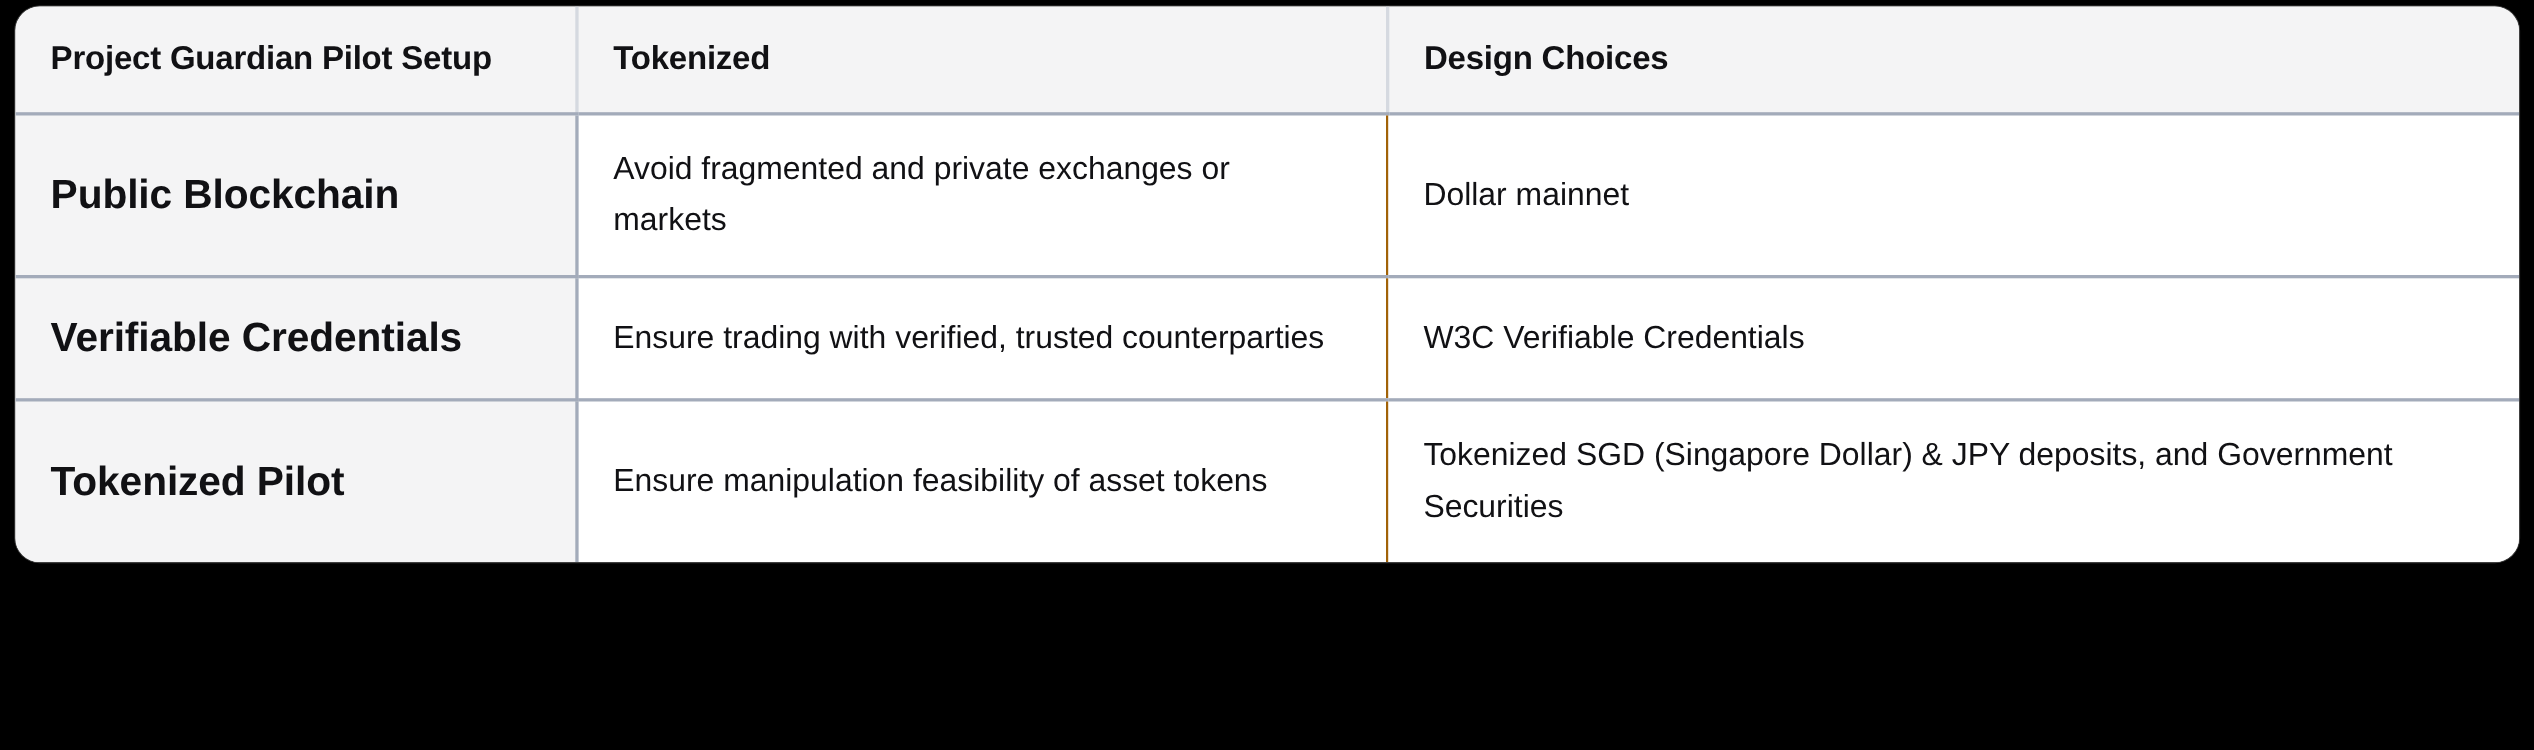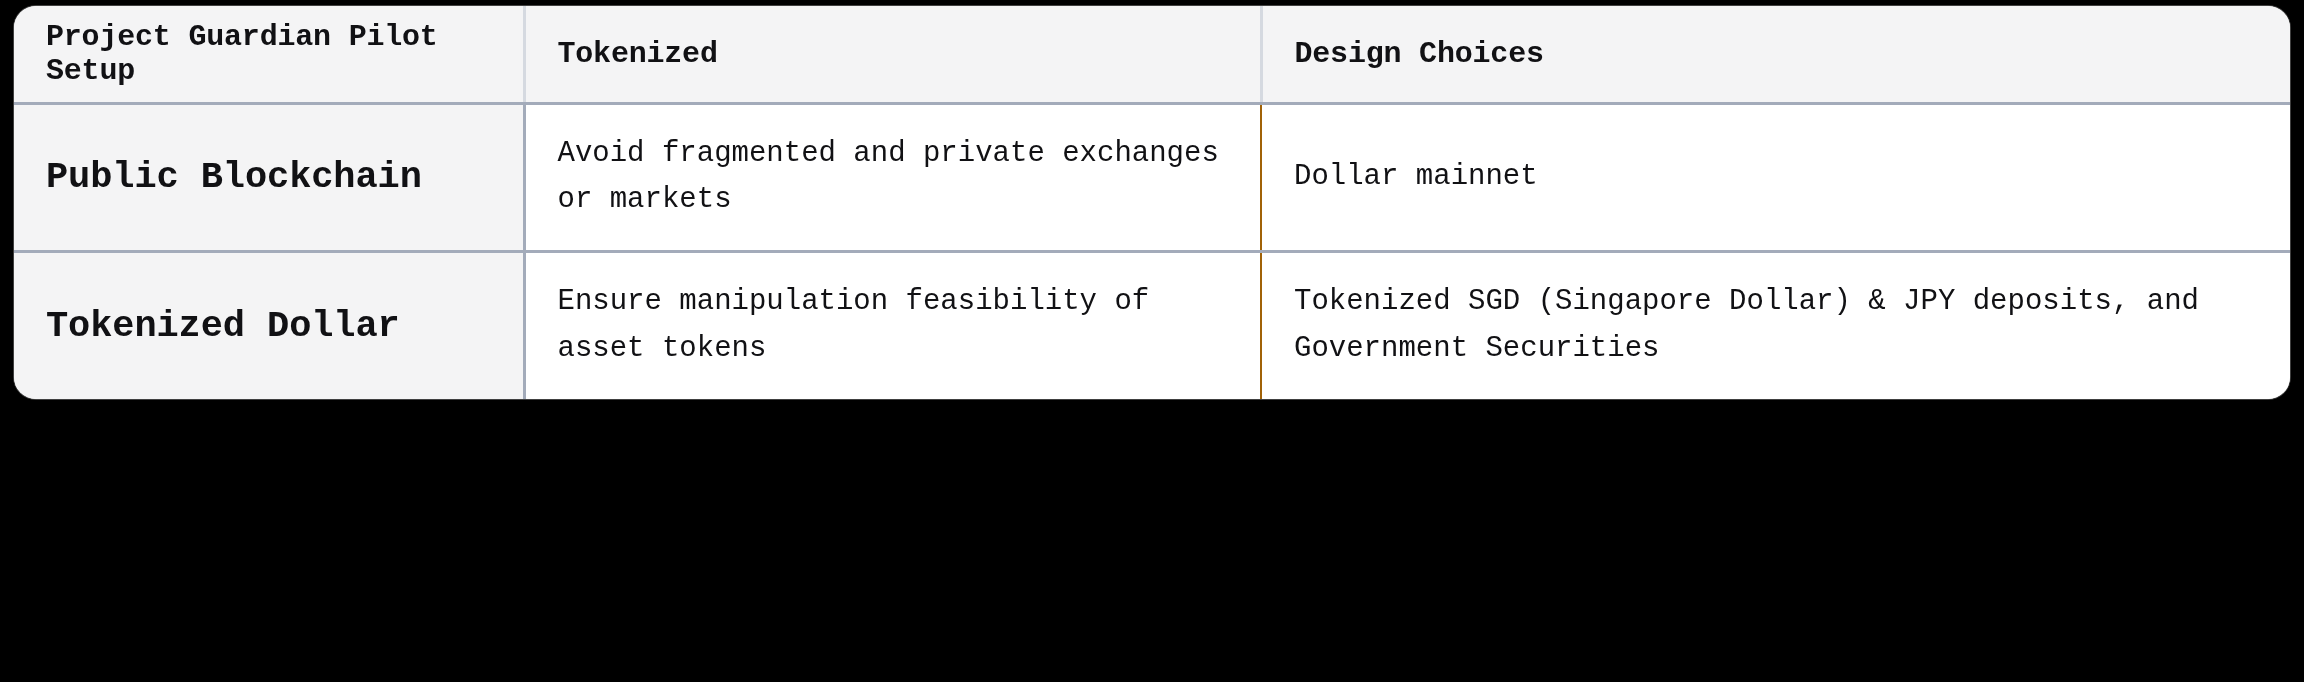--- a/index.html
+++ b/index.html
@@ -23,21 +23,20 @@
     background: #ffffff;
     border-radius: 22px;
     overflow: hidden;
     box-shadow: 0 0 0 1px rgba(255,255,255,0.25);
   }
 
   table.guardian-table {
     width: 100%;
     border-collapse: collapse;
     table-layout: fixed;
-    font-family: Liberation Mono, monospace;
   }
 
   table.guardian-table col.c1 { width: 510px; }
   table.guardian-table col.c2 { width: 737px; }
   table.guardian-table col.c3 { width: 1029px; }
 
   thead th {
     background: #f4f4f5;
     border-bottom: 3px solid #a3abba;
     border-right: 3px solid #d5d9e0;
@@ -99,23 +98,28 @@
       </tr>
     </thead>
     <tbody>
 
       <tr>
         <td class="rowhead">Public Blockchain</td>
         <td class="objective">Avoid fragmented and private exchanges or markets</td>
         <td class="choices"><span class="b"></span><span>Dollar mainnet</span></td>
       </tr>
 
+      <tr>
+        <td class="rowhead">Verifiable Credentials</td>
+        <td class="objective">Ensure trading with verified, trusted counterparties</td>
+        <td class="choices"><span class="b"></span><span>W3C Verifiable Credentials</span></td>
+      </tr>
 
       <tr>
-        <td class="rowhead">Tokenized Dollar</td>
+        <td class="rowhead">Tokenized Pilot</td>
         <td class="objective">Ensure manipulation feasibility of asset tokens</td>
         <td class="choices"><span class="b"></span><span>Tokenized SGD (Singapore Dollar) &amp; JPY deposits, and Government Securities</span></td>
       </tr>
 
 
     </tbody>
   </table>
 </div>
 
 </body></html>

